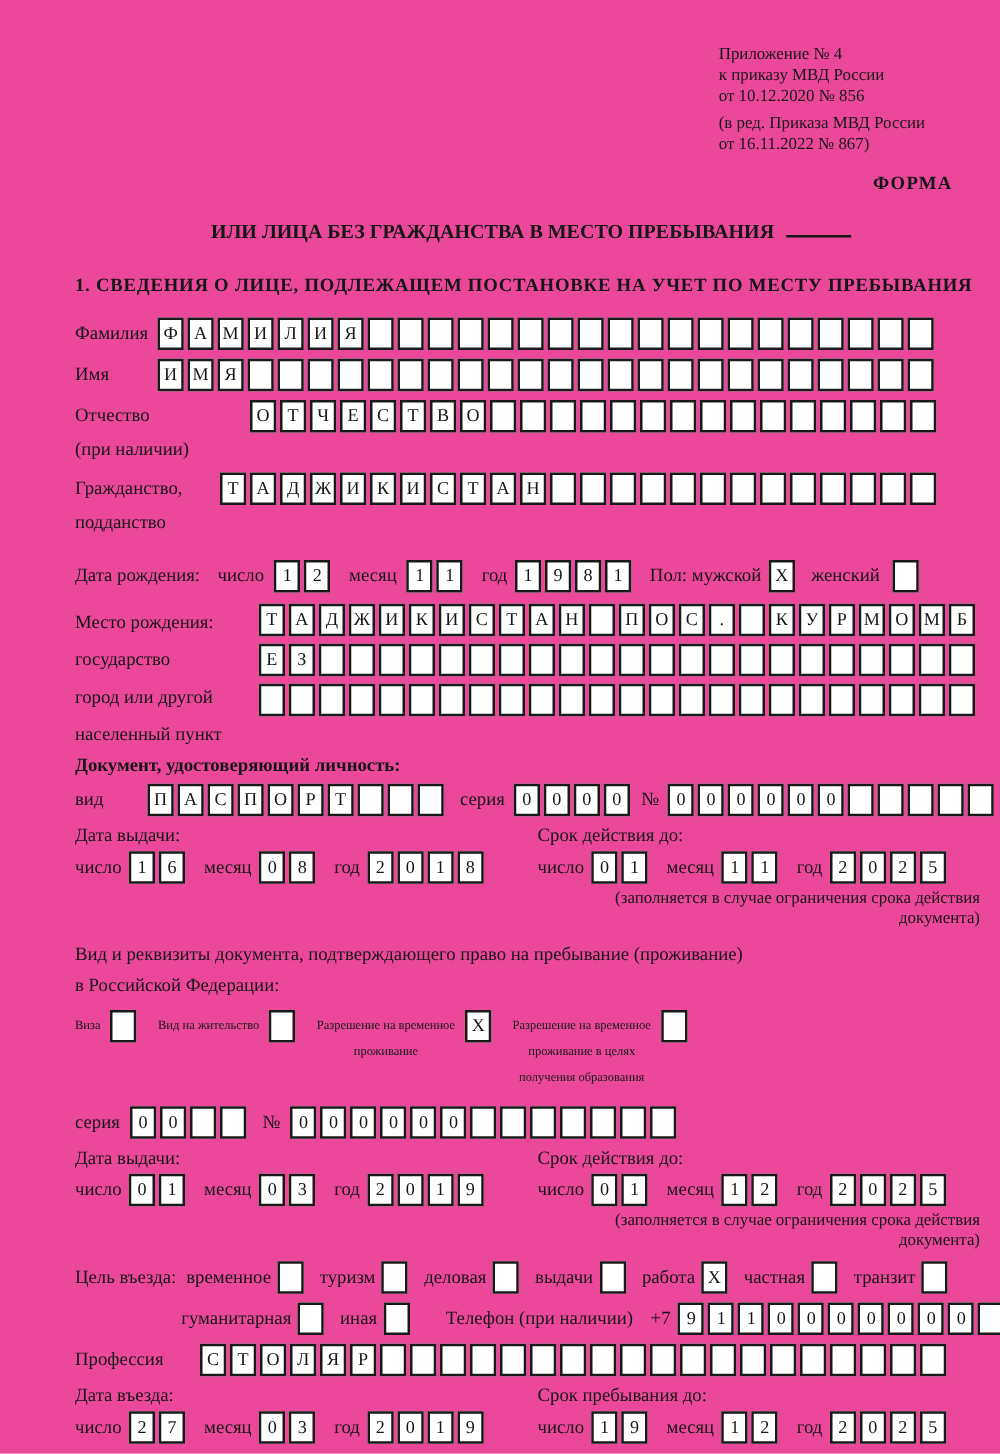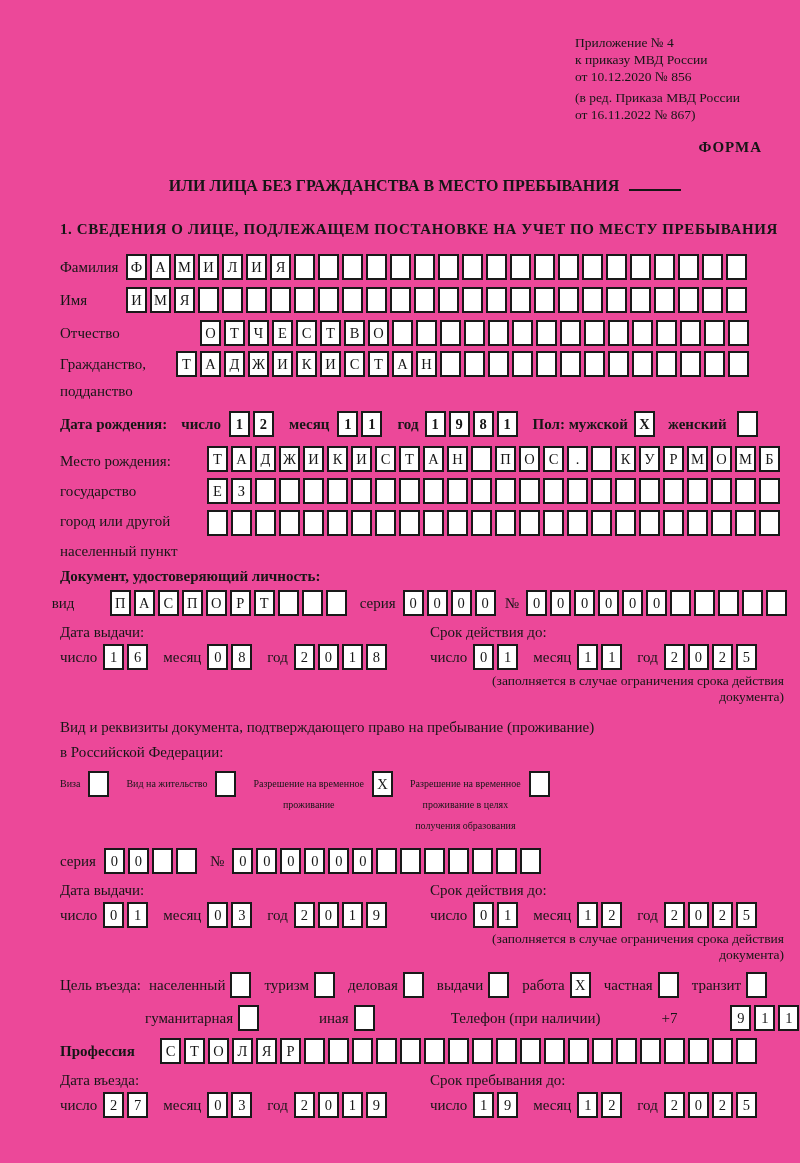--- a/index.html
+++ b/index.html
@@ -5,21 +5,21 @@
   html,body{margin:0;padding:0;background:#ffffff;}
   body{width:800px;height:1163px;overflow:hidden;font-family:"Liberation Serif","DejaVu Serif",serif;color:#161616;}
   .page{position:relative;width:800px;height:1163px;background:#ec4899;box-sizing:border-box;padding:34px 10px 0 60px;}
   .hdr{margin-left:515px;font-size:13.5px;line-height:17px;}
   .hdr .gap{height:4px;}
   .forma{margin-top:16px;margin-right:28px;text-align:right;font-weight:bold;font-size:15px;letter-spacing:1px;}
   .title{margin-top:18px;text-align:center;font-weight:bold;font-size:16px;line-height:23px;}
   .blank-line{display:inline-block;width:52px;height:12px;border-bottom:2px solid #161616;margin-left:10px;}
   .sec-heading{margin-top:24px;font-weight:bold;font-size:15px;letter-spacing:.6px;}
   .row{display:flex;align-items:center;margin-top:7px;}
-  .row.tight{margin-top:5px;justify-content:flex-end;}
+  .row.tight{margin-top:5px;}
   .lbl{font-size:15px;flex:0 0 auto;}
   .boxes{display:inline-flex;flex:0 0 auto;}
   .cell{box-sizing:border-box;width:21px;height:26px;border:2px solid #191919;margin-right:3px;display:inline-flex;align-items:center;justify-content:center;font-size:14.5px;flex:0 0 auto;background:#fff;}
   .lblcol{flex:0 0 auto;font-size:15px;line-height:30px;}
   .boxcol .boxes{margin-bottom:6px;}
   .top-align{align-items:flex-start;}
   .center-head{font-size:15px;}
   .dates-pair{display:flex;margin-top:8px;}
   .dcol{display:flex;flex-direction:column;}
   .dcol-left{flex:0 0 370px;}
@@ -29,21 +29,21 @@
   .grp{margin-right:12px;display:inline-flex;align-items:center;}
   .note{font-size:13.5px;margin-top:3px;}
   .note-right{text-align:right;margin-right:6px;}
   .intro{font-size:15px;margin-top:10px;line-height:25px;}
   .opts{display:flex;align-items:flex-start;margin-top:6px;}
   .opt{display:flex;align-items:flex-start;margin-right:14px;}
   .opt .olabel{font-size:10px;line-height:26px;margin-right:8px;}
   .opt .olabel.multi{text-align:center;line-height:21px;padding-top:2px;}
   .purp{display:inline-flex;align-items:center;margin-right:10px;}
   .purp .lbl{margin-right:5px;}
-  .indent2{margin-left:85px;gap:47px;}
+  .indent2{margin-left:85px;}
   .phone-lbl{margin-left:16px;margin-right:14px;}
   .bold{font-weight:bold;}
 </style>
 </head>
 <body>
 
 <div class="page">
 
   <div class="hdr">
     <div>Приложение № 4</div>
@@ -121,20 +121,21 @@
         <span class="cell"></span>
         <span class="cell"></span>
         <span class="cell"></span>
         <span class="cell"></span>
       </span>
   </div>
 
   <div class="row top-align">
     <span class="lblcol" style="width:140px;line-height:27px;">
       <span style="display:block;">Отчество</span>
+      <span style="display:block;">(при наличии)</span>
     </span>
     <span class="boxes">
         <span class="cell">О</span>
         <span class="cell">Т</span>
         <span class="cell">Ч</span>
         <span class="cell">Е</span>
         <span class="cell">С</span>
         <span class="cell">Т</span>
         <span class="cell">В</span>
         <span class="cell">О</span>
@@ -182,21 +183,21 @@
         <span class="cell"></span>
         <span class="cell"></span>
         <span class="cell"></span>
         <span class="cell"></span>
         <span class="cell"></span>
         <span class="cell"></span>
         <span class="cell"></span>
       </span>
   </div>
 
-  <div class="row" style="margin-top:6px;font-weight:bold;">
+  <div class="row" style="margin-top:16px;">
     <span class="lbl" style="margin-right:14px;">Дата рождения:</span>
     <span class="grp">
         <span class="lbl" style="margin-right:8px;">число</span>
         <span class="boxes">
           <span class="cell">1</span>
           <span class="cell">2</span>
         </span>
       </span>
     <span class="grp">
         <span class="lbl" style="margin-right:8px;">месяц</span>
@@ -508,21 +509,21 @@
             <span class="cell">5</span>
           </span>
       </div>
       <div class="note note-right">(заполняется в случае ограничения срока действия документа)</div>
     </div>
   </div>
 
   <div class="row" style="margin-top:9px;">
     <span class="lbl" style="margin-right:8px;">Цель въезда:</span>
     <span class="purp">
-        <span class="lbl">населенный</span>
+        <span class="lbl">временное</span>
         <span class="boxes">
           <span class="cell"></span>
         </span>
       </span>
     <span class="purp">
         <span class="lbl">туризм</span>
         <span class="boxes">
           <span class="cell"></span>
         </span>
       </span>
@@ -582,21 +583,21 @@
         <span class="cell">0</span>
         <span class="cell">0</span>
         <span class="cell">0</span>
         <span class="cell">0</span>
         <span class="cell">0</span>
         <span class="cell"></span>
       </span>
   </div>
 
   <div class="row">
-    <span class="lbl" style="width:100px;font-weight:bold;">Профессия</span>
+    <span class="lbl" style="width:100px;">Профессия</span>
     <span class="boxes">
         <span class="cell">С</span>
         <span class="cell">Т</span>
         <span class="cell">О</span>
         <span class="cell">Л</span>
         <span class="cell">Я</span>
         <span class="cell">Р</span>
         <span class="cell"></span>
         <span class="cell"></span>
         <span class="cell"></span>

